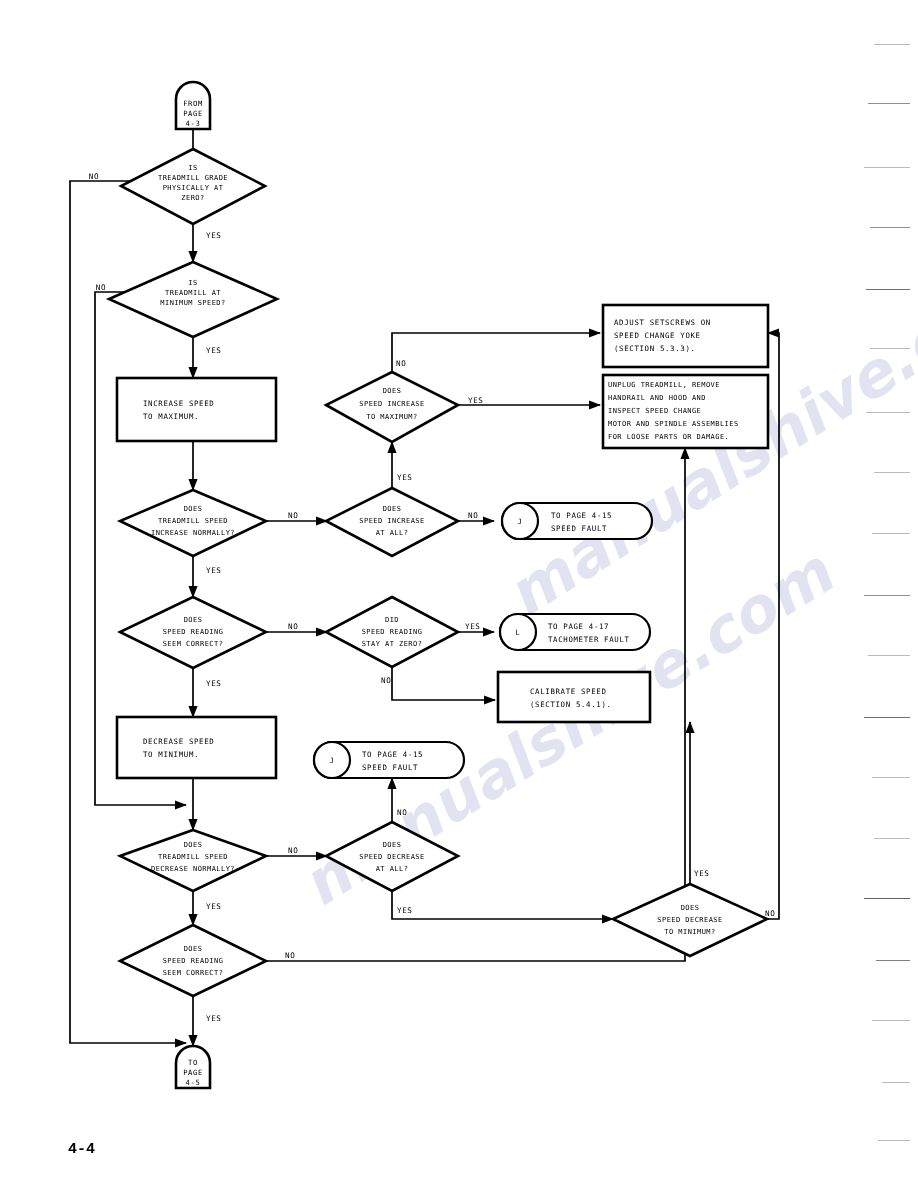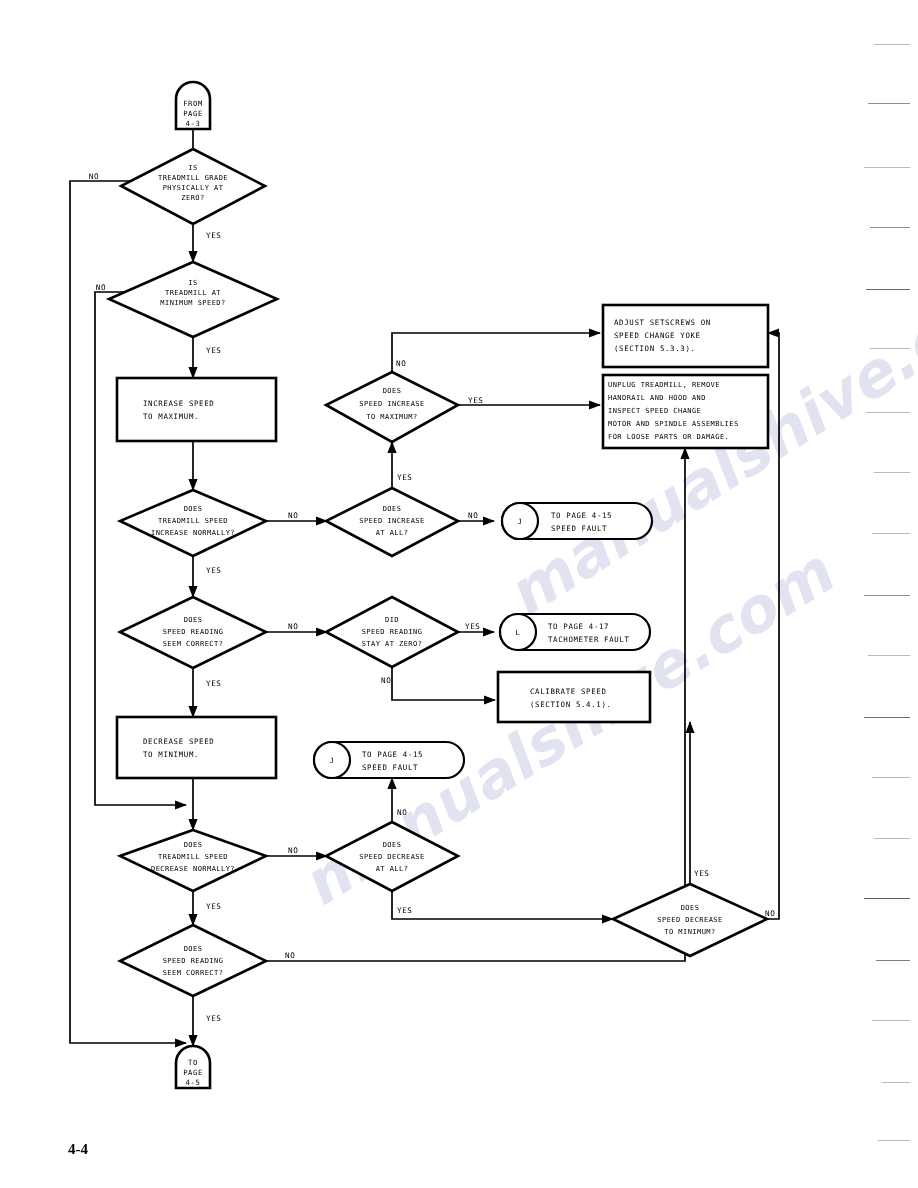--- a/index.html
+++ b/index.html
@@ -8,21 +8,21 @@
   #sheet{position:absolute;inset:0;width:918px;height:1188px;}
   svg#fc{position:absolute;left:0;top:0;width:918px;height:1188px;}
   .shape{fill:#ffffff;stroke:#000000;stroke-width:2.6;stroke-linejoin:miter;}
   .shape-thin{fill:#ffffff;stroke:#000000;stroke-width:2.2;}
   .conn{stroke:#000000;stroke-width:1.7;fill:none;stroke-linecap:butt;}
   text{font-family:"DejaVu Sans Mono","Liberation Mono",monospace;fill:#000;}
   .t-node{font-size:7.4px;letter-spacing:0.65px;}
   .t-node-sm{font-size:7.0px;letter-spacing:0.45px;}
   .t-conn{font-size:7.6px;letter-spacing:0.6px;}
   .t-term{font-size:7.2px;letter-spacing:0.6px;}
-  .pageno{position:absolute;left:68px;top:1141px;font-family:Liberation Serif, serif;
+  .pageno{position:absolute;left:68px;top:1141px;font-family:Liberation Mono, monospace;
           font-weight:bold;font-size:15px;letter-spacing:0px;}
   .edge-ticks{position:absolute;right:0;top:0;width:78px;height:1188px;}
   .tick{position:absolute;right:8px;height:1px;background:#b9b9b9;}
   .wm{position:absolute;left:0;top:0;width:918px;height:1188px;pointer-events:none;
       font-family:"DejaVu Sans","Liberation Sans",sans-serif;}
   .wm span{position:absolute;color:#5b5fb0;opacity:.17;font-size:62px;font-style:italic;
            transform:rotate(-32deg);white-space:nowrap;font-weight:600;}
 </style>
 </head>
 <body>

